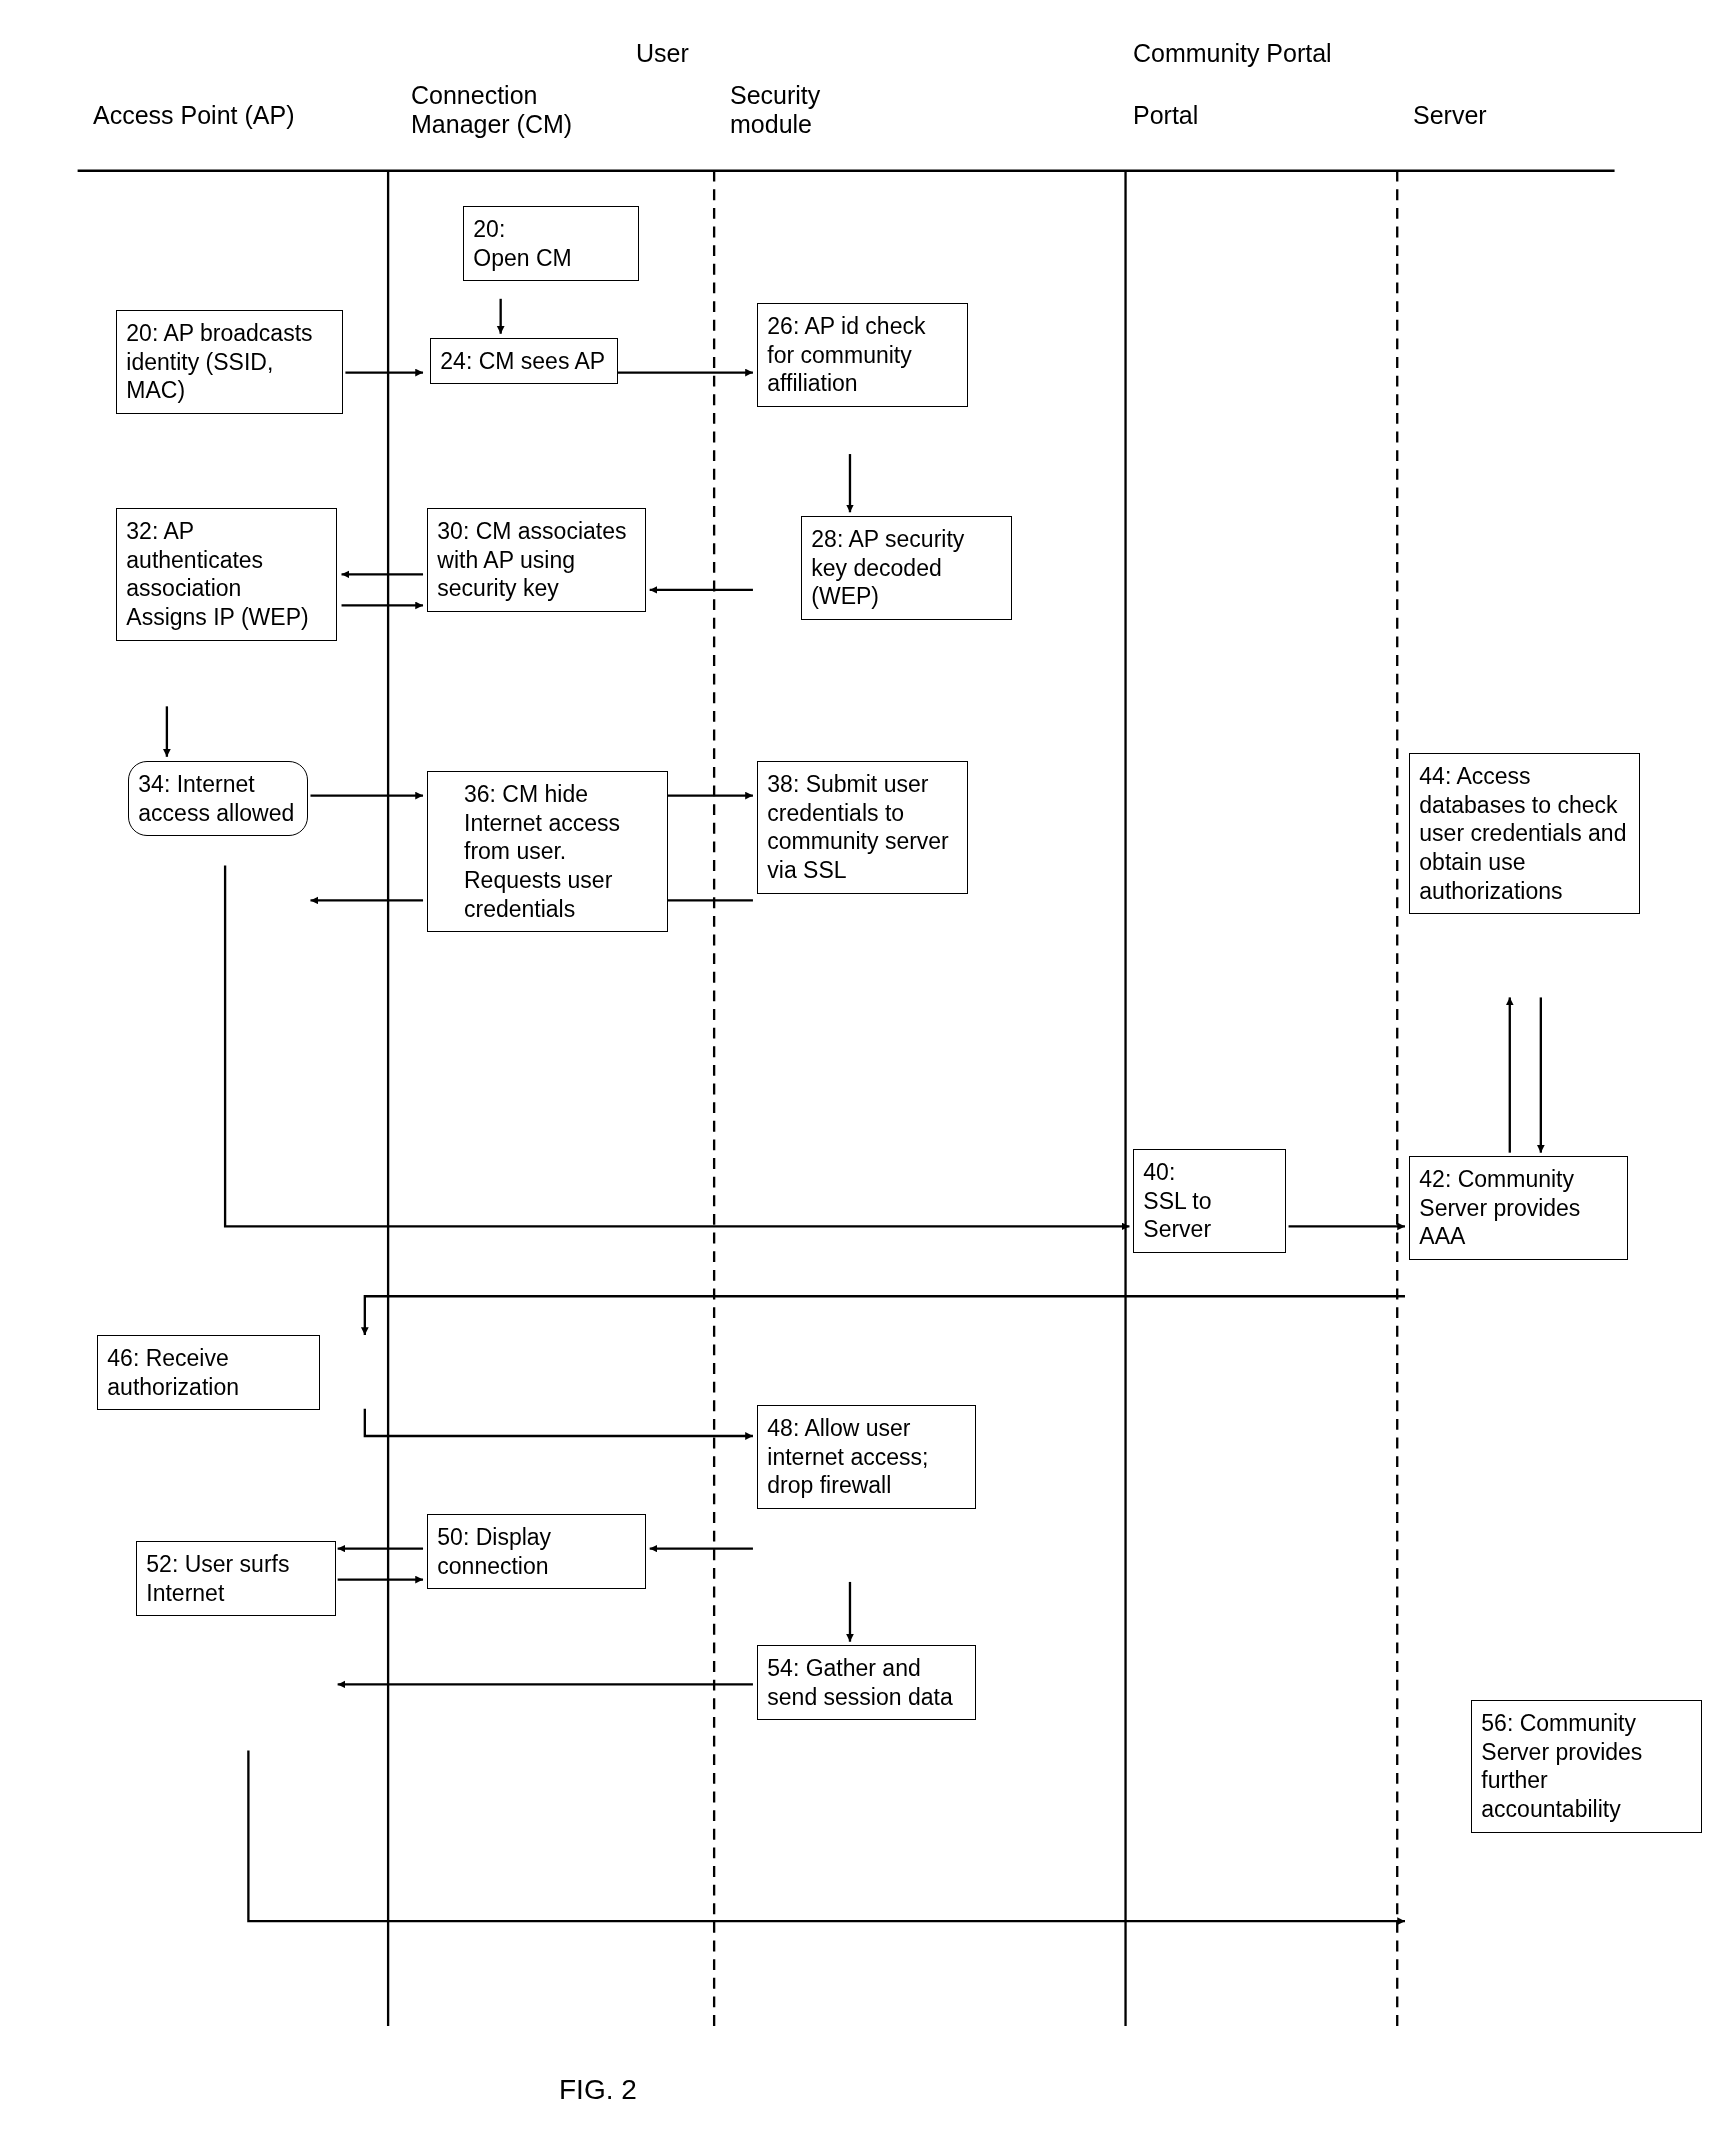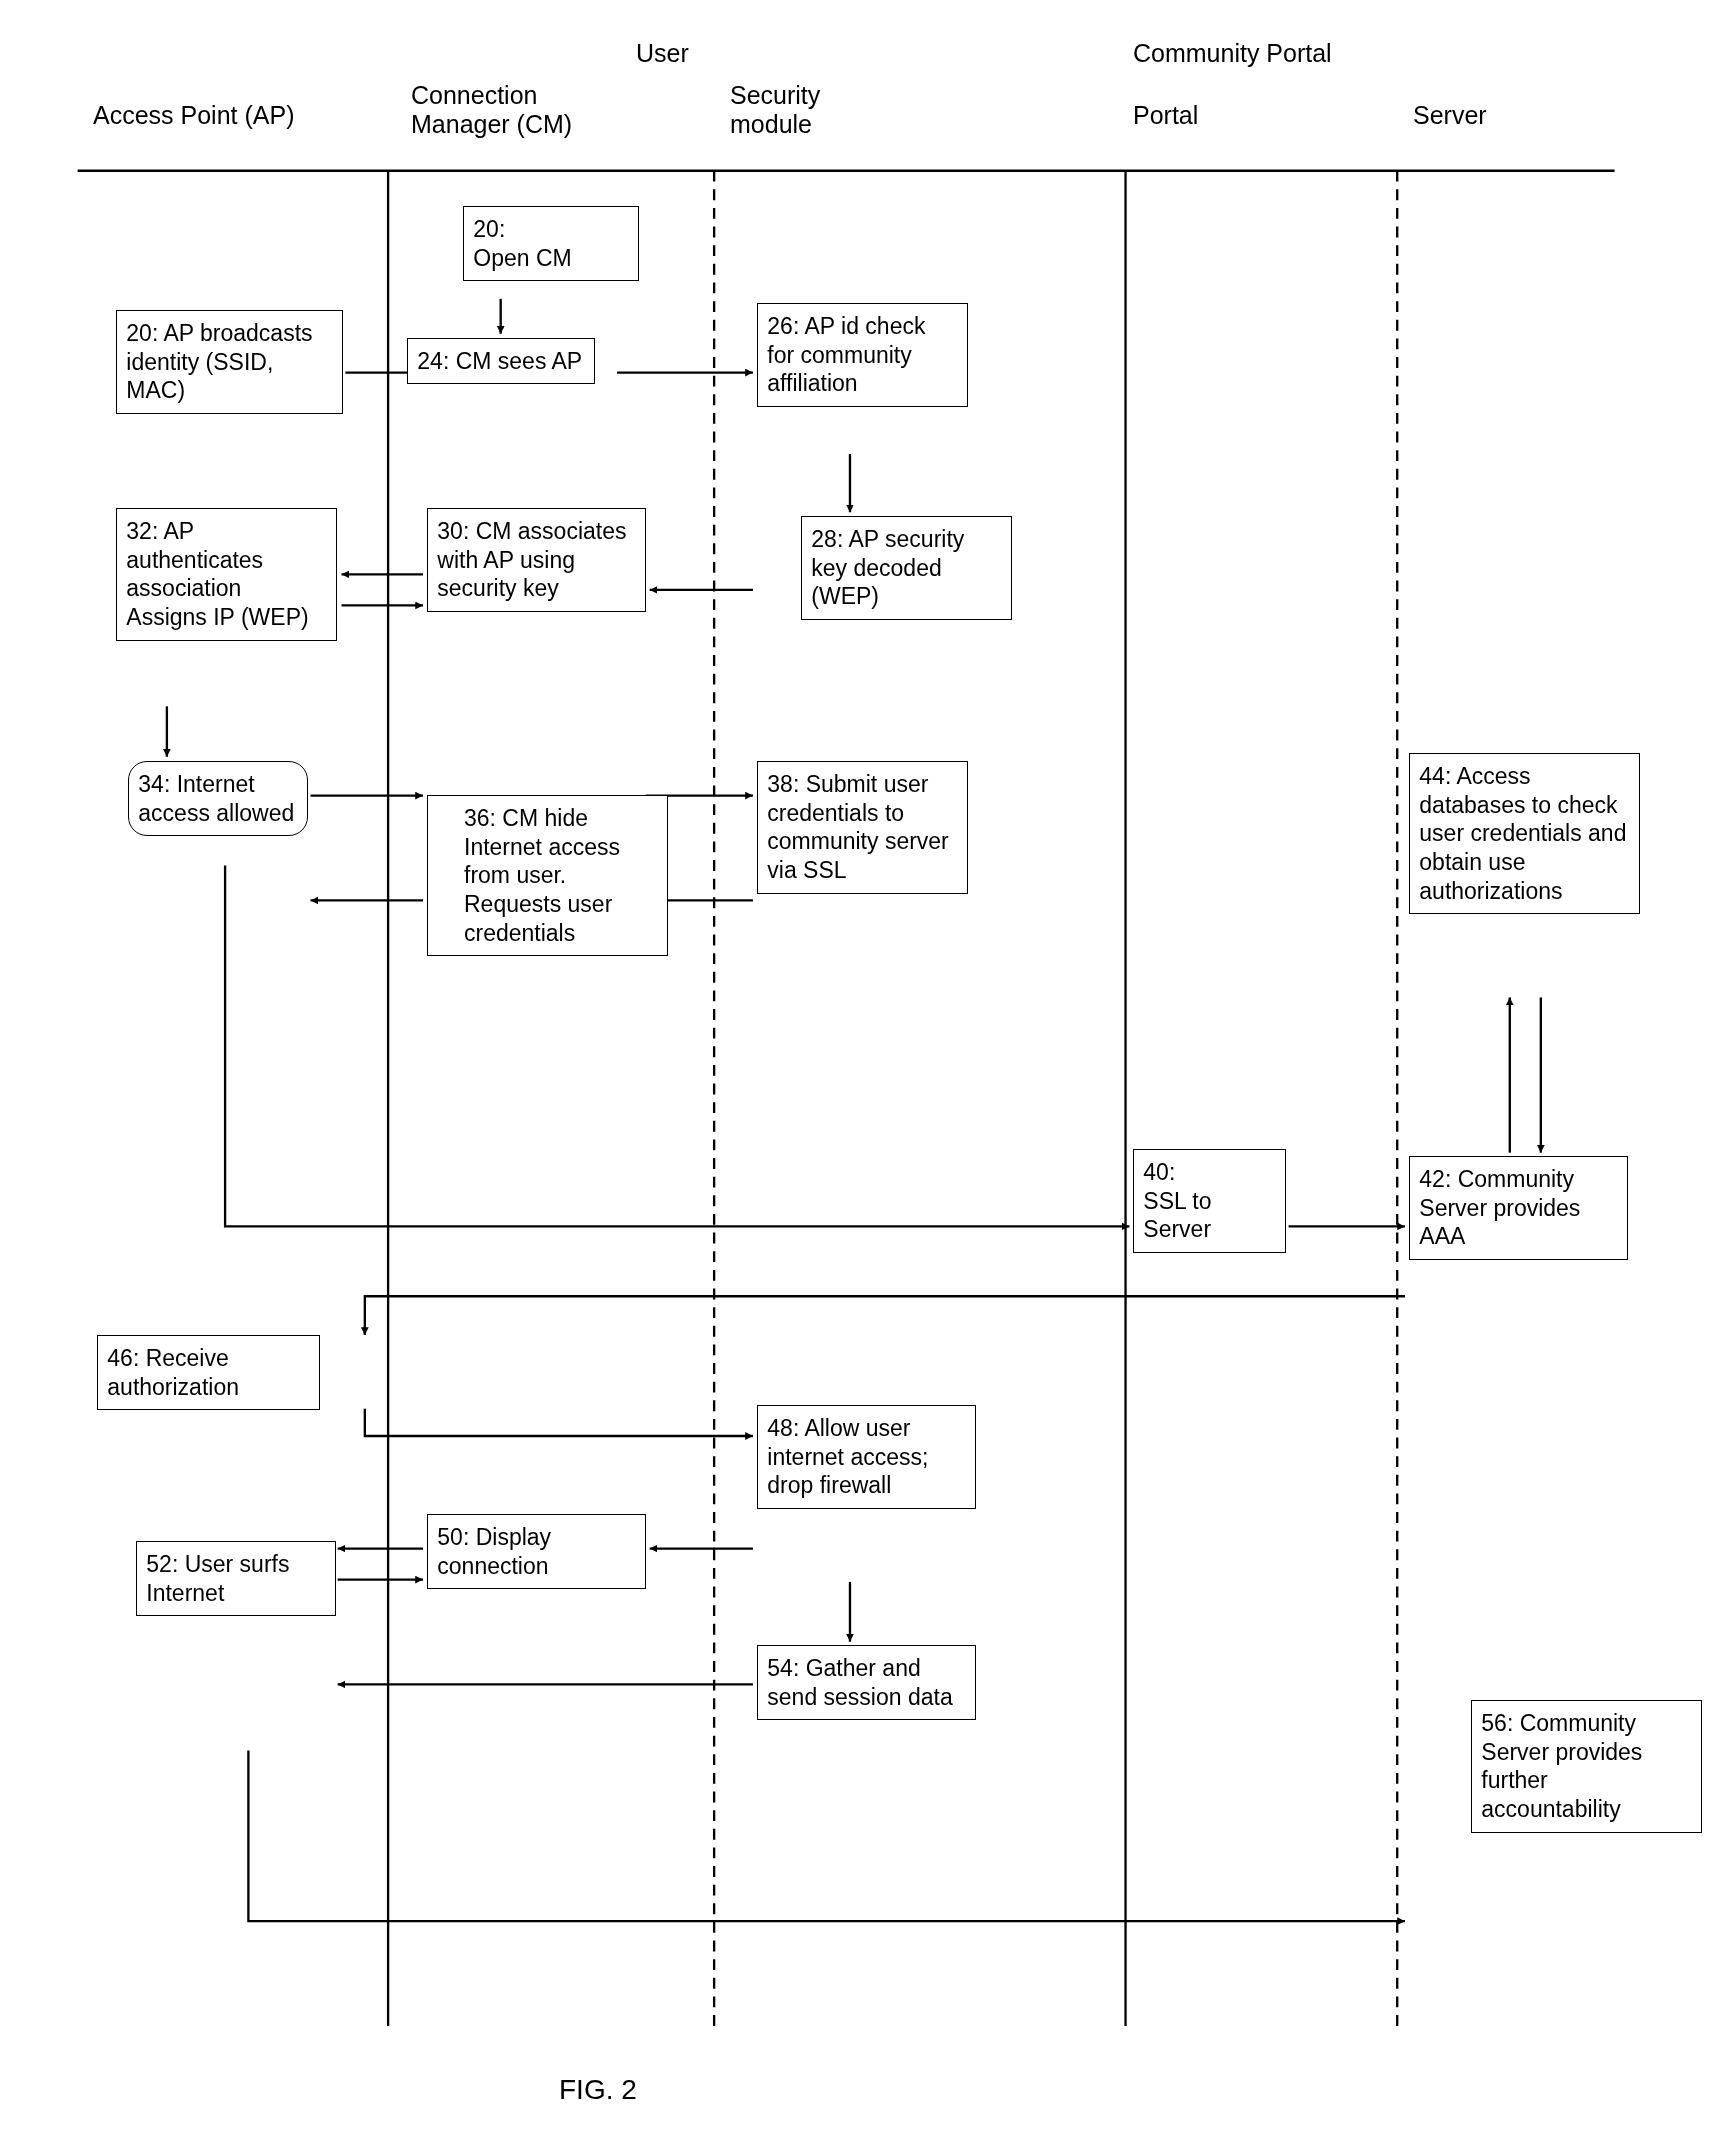--- a/index.html
+++ b/index.html
@@ -109,27 +109,27 @@
 
   <div class="header-label" style="left:62px; top:70px;">Access Point (AP)</div>
   <div class="header-label" style="left:380px; top:50px; width:194px;">Connection Manager (CM)</div>
   <div class="header-label" style="left:699px; top:50px; width:140px;">Security module</div>
   <div class="header-label" style="left:1102px; top:70px;">Portal</div>
   <div class="header-label" style="left:1382px; top:70px;">Server</div>
 
   <div class="box" style="left:404px; top:175px; width:155px; white-space:pre-line;margin-left:28px;">20:
 Open CM</div>
   <div class="box" style="left:85px; top:279px; width:206px;">20:  AP broadcasts identity (SSID, MAC)</div>
-  <div class="box" style="left:376px; top:307px; width:167px;">24:  CM sees AP</div>
+  <div class="box" style="left:399px; top:307px; width:167px;">24:  CM sees AP</div>
   <div class="box" style="left:726px; top:272px; width:190px;">26:  AP id check for community affiliation</div>
   <div class="box" style="left:726px; top:485px; width:190px;margin-left:44px;">28:  AP security key decoded (WEP)</div>
   <div class="box" style="left:396px; top:477px; width:198px;">30:  CM associates with AP using security key</div>
   <div class="box" style="left:85px; top:477px; width:200px;">32:  AP authenticates association Assigns IP (WEP)</div>
   <div class="box" style="left:97px; top:730px; width:159px;border-radius:19px;">34:  Internet access allowed</div>
-  <div class="box" style="left:396px; top:764px; width:194px;padding-left:36px;">36:  CM hide Internet access from user. Requests user credentials</div>
+  <div class="box" style="left:396px; top:740px; width:194px;padding-left:36px;">36:  CM hide Internet access from user. Requests user credentials</div>
   <div class="box" style="left:726px; top:730px; width:190px;">38:  Submit user credentials to community server via SSL</div>
   <div class="box" style="left:1102px; top:1118px; width:132px; white-space:pre-line;">40:
 SSL to Server</div>
   <div class="box" style="left:1378px; top:1125px; width:198px;">42: Community Server provides AAA</div>
   <div class="box" style="left:1378px; top:722px; width:210px;">44:  Access databases to check user credentials and obtain use authorizations</div>
   <div class="box" style="left:66px; top:1304px; width:202px;">46:  Receive authorization</div>
   <div class="box" style="left:726px; top:1374px; width:198px;">48:  Allow user internet access; drop firewall</div>
   <div class="box" style="left:396px; top:1483px; width:198px;">50:  Display connection</div>
   <div class="box" style="left:105px; top:1510px; width:179px;">52:  User surfs Internet</div>
   <div class="box" style="left:726px; top:1614px; width:198px;">54:  Gather and send session data</div>

